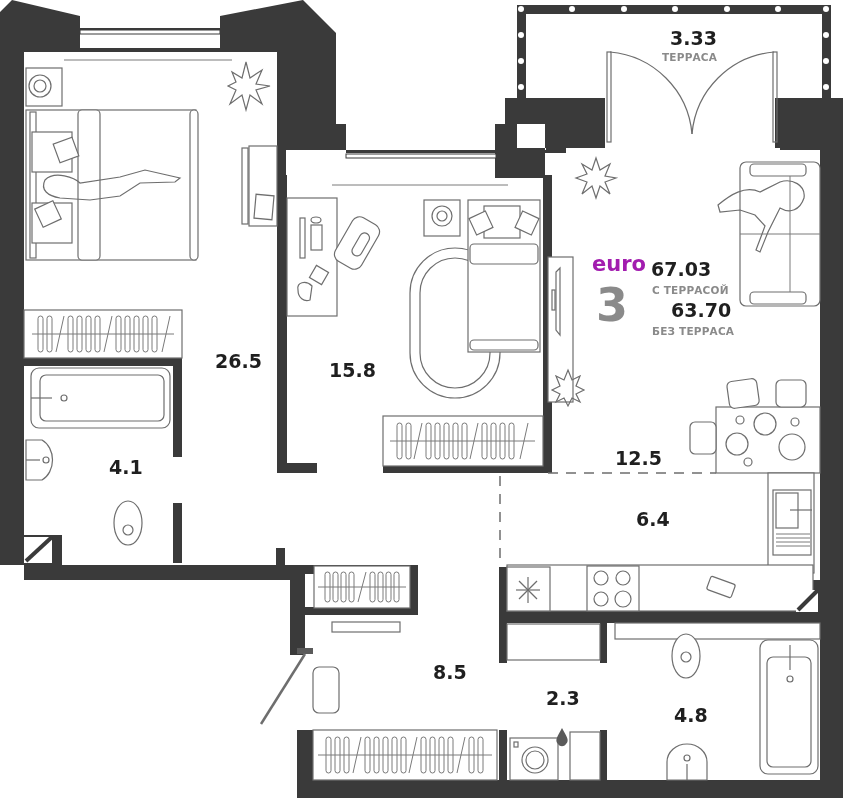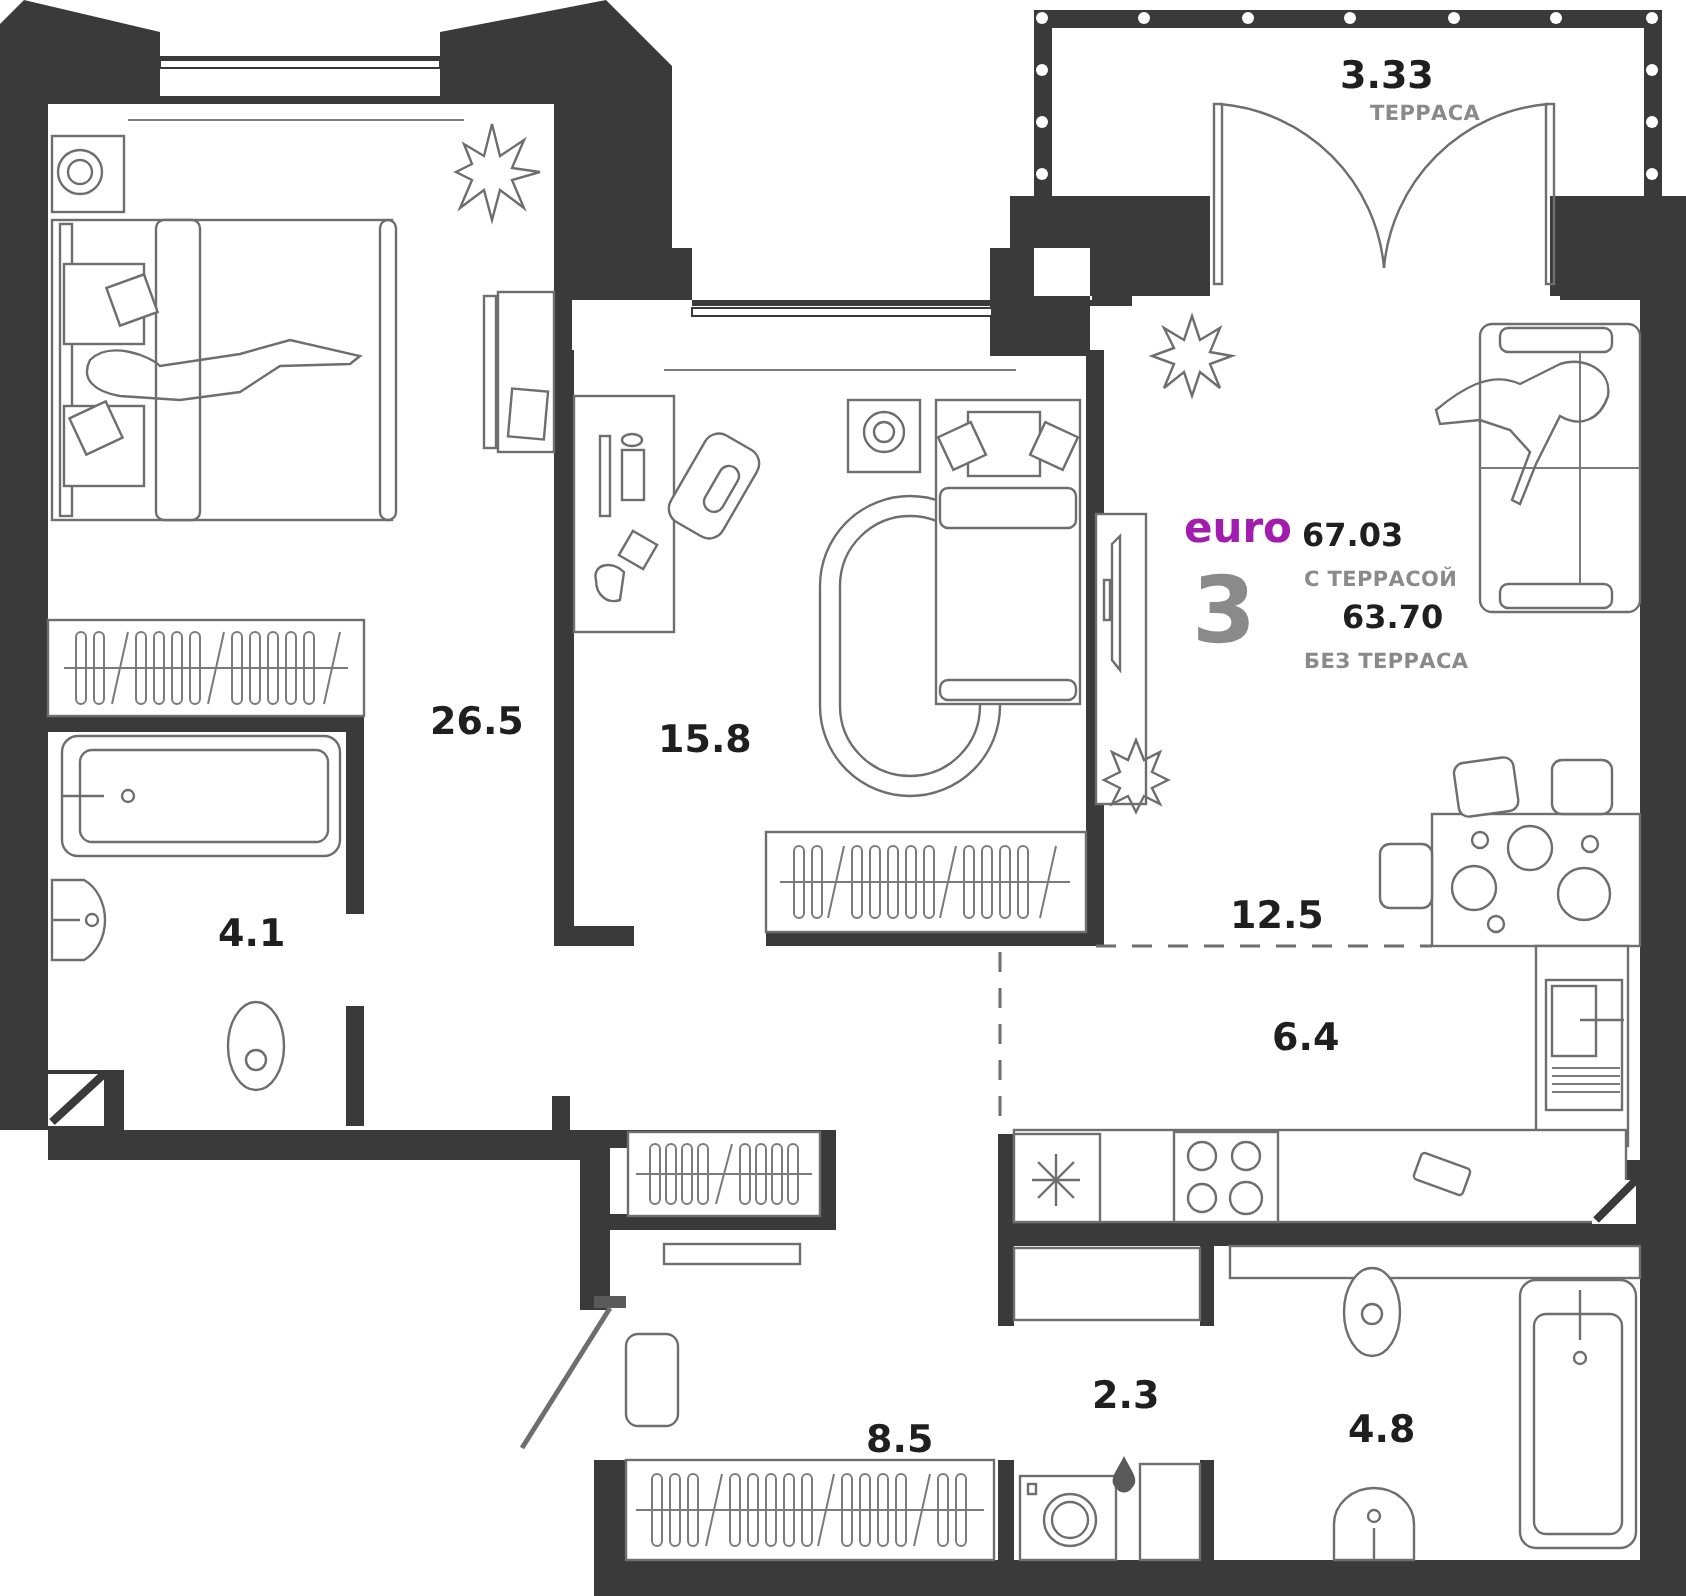--- a/index.html
+++ b/index.html
@@ -6,21 +6,21 @@
   body { width: 843px; height: 798px; overflow: hidden; position: relative; font-family: "DejaVu Sans", sans-serif; }
   #plan { position: absolute; left: 0; top: 0; width: 843px; height: 798px; }
   .wall { fill: #3a3a3a; }
   .ln { fill: none; stroke: #6e6e6e; stroke-width: 1.2; }
   .ln2 { fill: #fff; stroke: #6e6e6e; stroke-width: 1.2; }
   .thin { fill: none; stroke: #7a7a7a; stroke-width: 1; }
   .lbl { position: absolute; font-family: "DejaVu Sans", sans-serif; color: #1f1f1f; font-size: 19px; font-weight: 600; white-space: nowrap; line-height: 1; }
   .sub { position: absolute; font-family: "DejaVu Sans", sans-serif; color: #8a8a8a; font-size: 10.5px; font-weight: 600; white-space: nowrap; letter-spacing: 0.2px; line-height: 1; }
   .euro-word { position: absolute; font-family: "DejaVu Sans", sans-serif; color: #a21caf; font-size: 21px; font-weight: 700; line-height: 1; }
   .euro-num { position: absolute; font-family: "DejaVu Sans", sans-serif; color: #8a8a8a; font-size: 46px; font-weight: 700; line-height: 1; }
-  .area-big { position: absolute; font-family: "DejaVu Sans", sans-serif; color: #1f1f1f; font-size: 16px; font-weight: 600; line-height: 1; }
+  .area-big { position: absolute; font-family: "DejaVu Sans", sans-serif; color: #1f1f1f; font-size: 19px; font-weight: 600; line-height: 1; }
 </style>
 </head>
 <body>
 
 <svg id="plan" viewBox="0 0 843 798" xmlns="http://www.w3.org/2000/svg">
 
   <g>
 
     <polygon class="wall" points="0,12 12,0 80,16 80,50 24,50 24,545 0,555"></polygon>
 
@@ -379,29 +379,29 @@
     <circle cx="790" cy="679" r="3" class="ln"></circle>
   </g>
   <g>
     <path class="ln2" d="M 667 780 L 667 762 A 20 18 0 0 1 707 762 L 707 780 Z"></path>
     <circle cx="687" cy="758" r="3" class="ln"></circle>
     <line x1="687" y1="764" x2="687" y2="780" class="ln"></line>
   </g>
 </svg>
 
 <div class="lbl" style="left:670px; top:29px;">3.33</div>
-<div class="sub" style="left:662px; top:52px;margin-left:23px;">ТЕРРАСА</div>
+<div class="sub" style="left:662px; top:52px;">ТЕРРАСА</div>
 
 <div class="euro-word" style="left:592px; top:254px;">euro</div>
 <div class="euro-num" style="left:596px; top:282px;">3</div>
 <div class="area-big" style="left:651px; top:260px;">67.03</div>
 <div class="sub" style="left:652px; top:285px;">С ТЕРРАСОЙ</div>
 <div class="area-big" style="left:671px; top:301px;">63.70</div>
 <div class="sub" style="left:652px; top:326px;">БЕЗ ТЕРРАСА</div>
 
 <div class="lbl" style="left:215px; top:352px;">26.5</div>
 <div class="lbl" style="left:109px; top:458px;">4.1</div>
 <div class="lbl" style="left:329px; top:361px;">15.8</div>
 <div class="lbl" style="left:615px; top:415px;margin-top:34px;">12.5</div>
 <div class="lbl" style="left:636px; top:510px;">6.4</div>
-<div class="lbl" style="left:433px; top:663px;margin-top:48px;">8.5</div>
+<div class="lbl" style="left:433px; top:663px;">8.5</div>
 <div class="lbl" style="left:546px; top:689px;">2.3</div>
 <div class="lbl" style="left:674px; top:706px;">4.8</div>
 
 </body></html>

